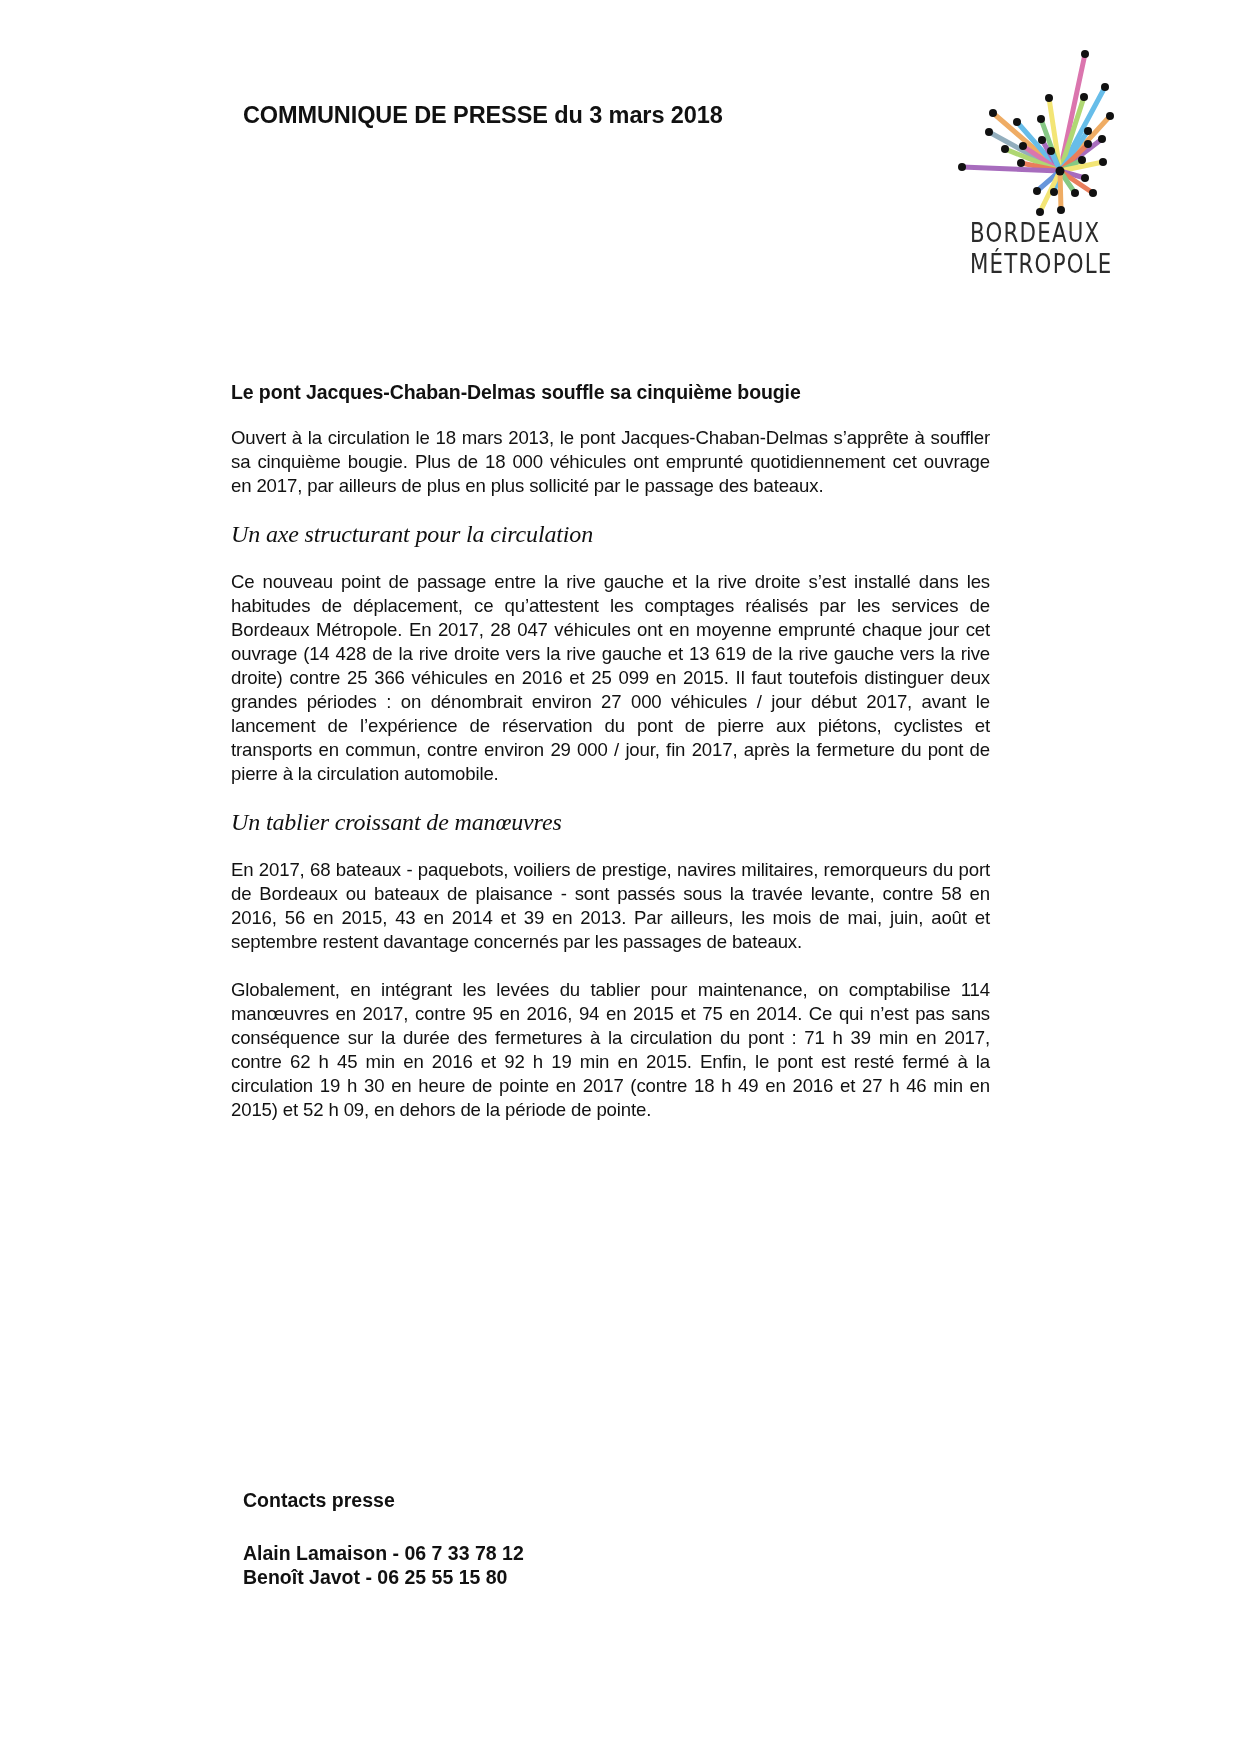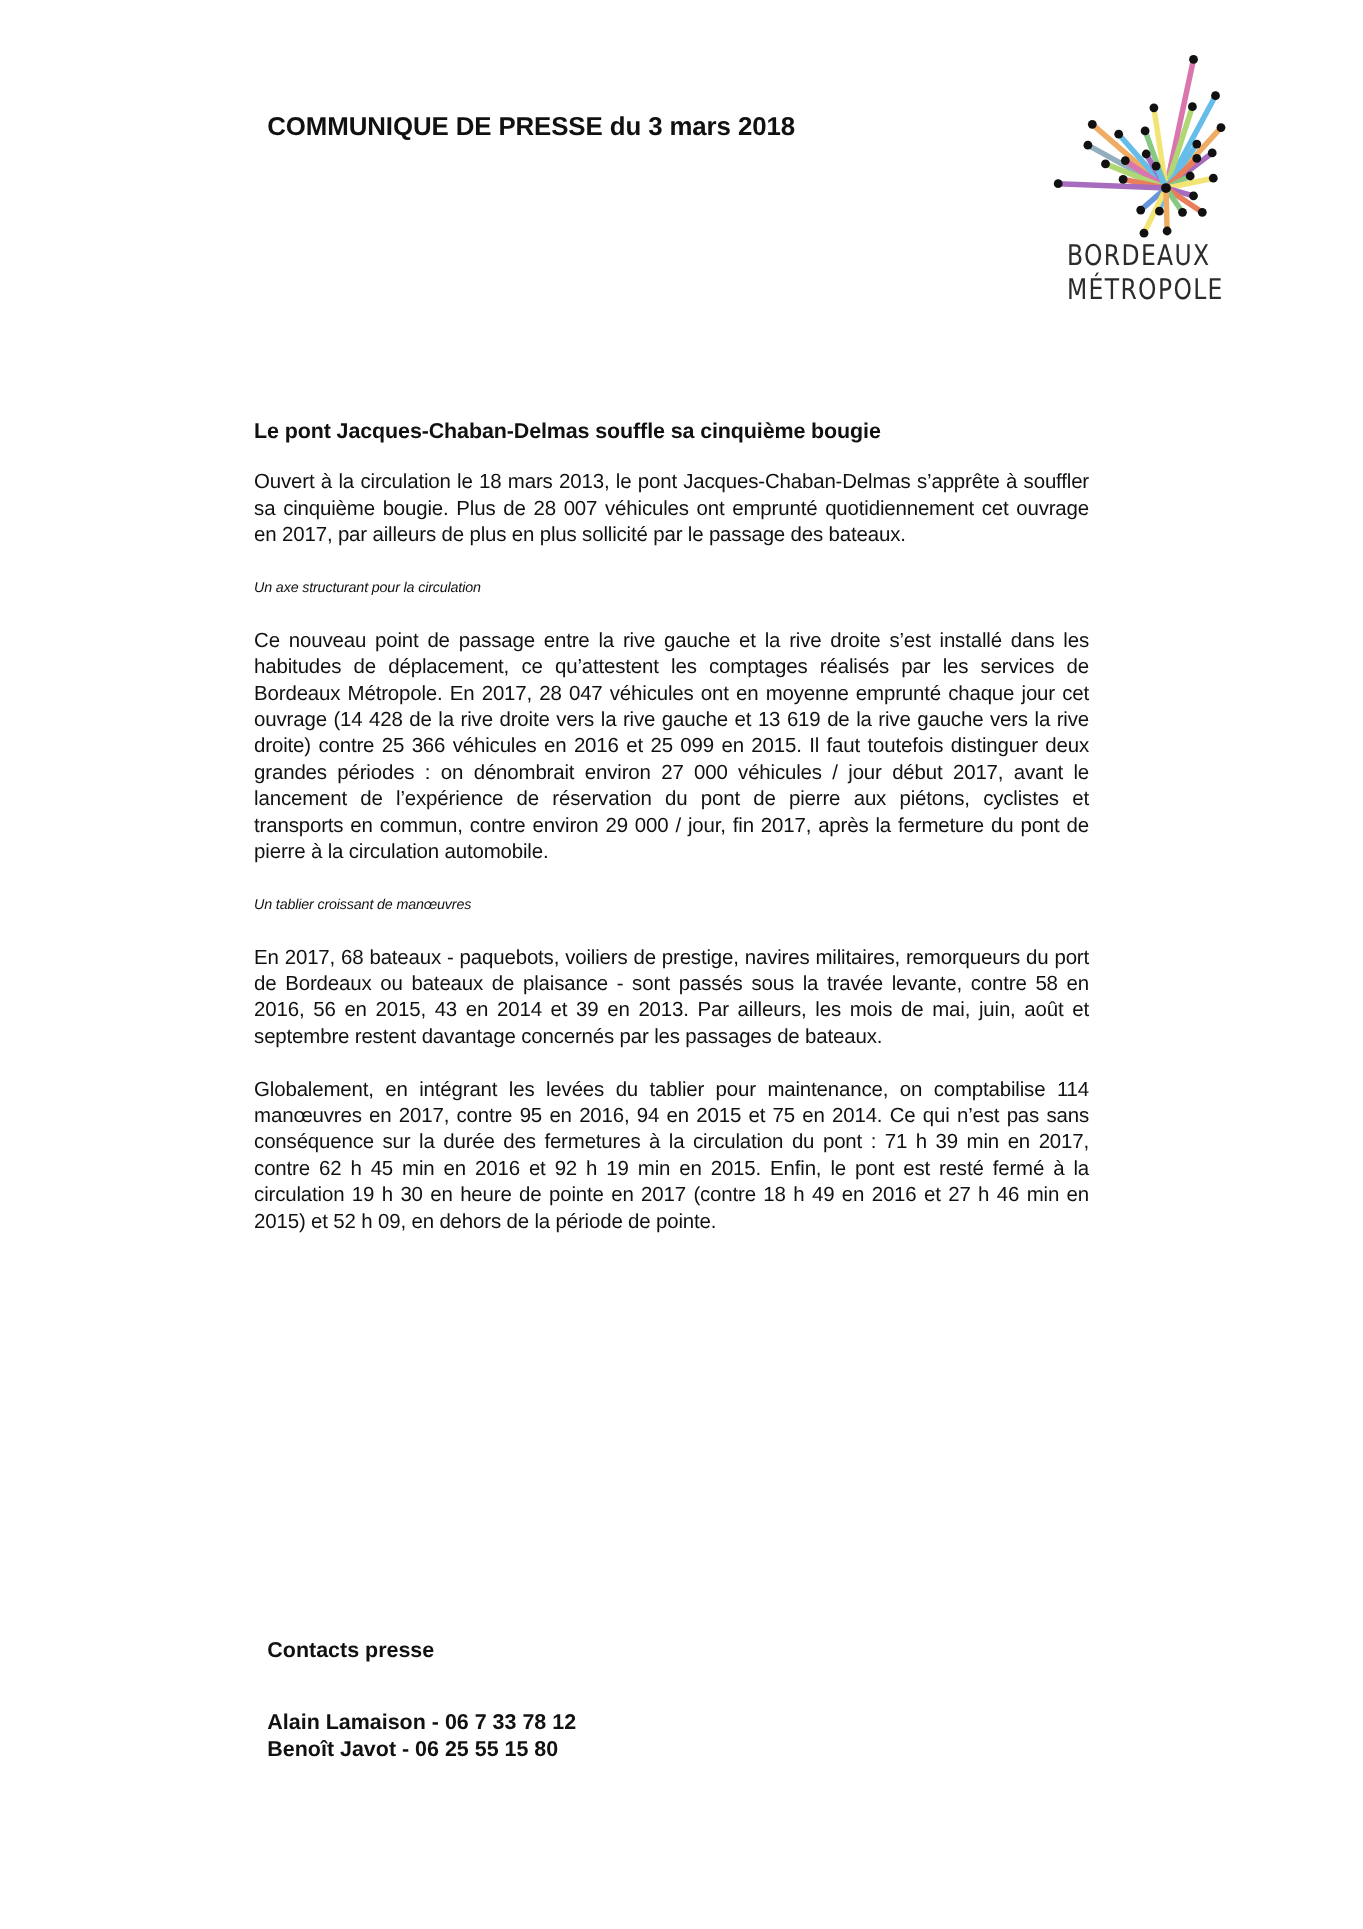--- a/index.html
+++ b/index.html
@@ -64,36 +64,37 @@
       white-space: nowrap;
     }
     .para {
       font-size: 18.6px;
       line-height: 24px;
       text-align: justify;
       margin: 0 0 24px 0;
       letter-spacing: -0.15px;
     }
     .subhead {
-      font-size: 13px;
+      font-size: 24px;
       line-height: 24px;
       font-style: italic;
       margin: 0 0 24px 0;
       letter-spacing: -0.15px;
+      font-family: Liberation Serif, serif;
     }
     .contacts {
       position: absolute;
       left: 243px;
       top: 1488px;
       font-weight: bold;
       font-size: 19.5px;
       line-height: 24.5px;
     }
     .contacts-title {
-      margin-bottom: 41px;
+      margin-bottom: 28px;
     }
   </style>
 </head>
 <body>
 
 <div class="page-header-title">COMMUNIQUE DE PRESSE du 3 mars 2018</div>
 
 <div class="logo">
   <svg width="200" height="180" viewBox="960 40 200 180" xmlns="http://www.w3.org/2000/svg">
     <g stroke-width="5" stroke-linecap="round" fill="none" opacity="0.92">
@@ -157,21 +158,21 @@
     </g>
   </svg>
   <div class="logo-text">
     <div>BORDEAUX</div>
     <div>MÉTROPOLE</div>
   </div>
 </div>
 
 <div class="content">
   <div class="article-title">Le pont Jacques-Chaban-Delmas souffle sa cinquième bougie</div>
-  <p class="para">Ouvert à la circulation le 18 mars 2013, le pont Jacques-Chaban-Delmas s’apprête à souffler sa cinquième bougie. Plus de 28 007 véhicules ont emprunté quotidiennement cet ouvrage en 2017, par ailleurs de plus en plus sollicité par le passage des bateaux.</p>
+  <p class="para">Ouvert à la circulation le 18 mars 2013, le pont Jacques-Chaban-Delmas s’apprête à souffler sa cinquième bougie. Plus de 18 000 véhicules ont emprunté quotidiennement cet ouvrage en 2017, par ailleurs de plus en plus sollicité par le passage des bateaux.</p>
 
   <p class="subhead">Un axe structurant pour la circulation</p>
   <p class="para">Ce nouveau point de passage entre la rive gauche et la rive droite s’est installé dans les habitudes de déplacement, ce qu’attestent les comptages réalisés par les services de Bordeaux Métropole. En 2017, 28 047 véhicules ont en moyenne emprunté chaque jour cet ouvrage (14 428 de la rive droite vers la rive gauche et 13 619 de la rive gauche vers la rive droite) contre 25 366 véhicules en 2016 et 25 099 en 2015. Il faut toutefois distinguer deux grandes périodes : on dénombrait environ 27 000 véhicules / jour début 2017, avant le lancement de l’expérience de réservation du pont de pierre aux piétons, cyclistes et transports en commun, contre environ 29 000 / jour, fin 2017, après la fermeture du pont de pierre à la circulation automobile.</p>
 
   <p class="subhead">Un tablier croissant de manœuvres</p>
   <p class="para">En 2017, 68 bateaux - paquebots, voiliers de prestige, navires militaires, remorqueurs du port de Bordeaux ou bateaux de plaisance - sont passés sous la travée levante, contre 58 en 2016, 56 en 2015, 43 en 2014 et 39 en 2013. Par ailleurs, les mois de mai, juin, août et septembre restent davantage concernés par les passages de bateaux.</p>
   <p class="para">Globalement, en intégrant les levées du tablier pour maintenance, on comptabilise 114 manœuvres en 2017, contre 95 en 2016, 94 en 2015 et 75 en 2014. Ce qui n’est pas sans conséquence sur la durée des fermetures à la circulation du pont : 71 h 39 min en 2017, contre 62 h 45 min en 2016 et 92 h 19 min en 2015. Enfin, le pont est resté fermé à la circulation 19 h 30 en heure de pointe en 2017 (contre 18 h 49 en 2016 et 27 h 46 min en 2015) et 52 h 09, en dehors de la période de pointe.</p>
 </div>
 
 <div class="contacts">

